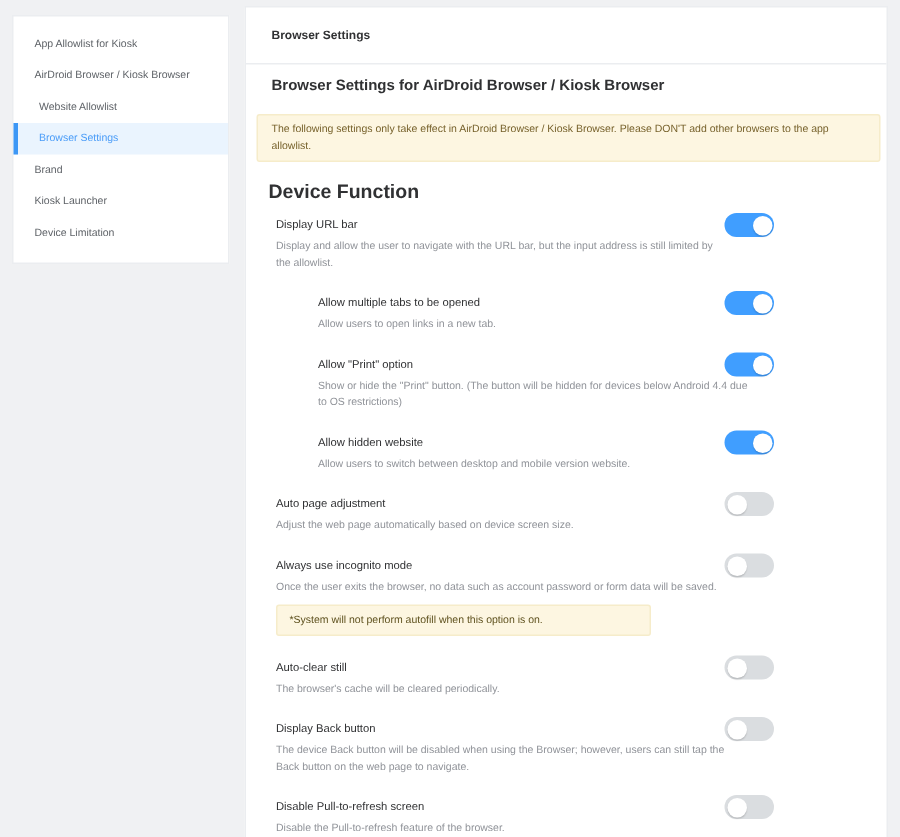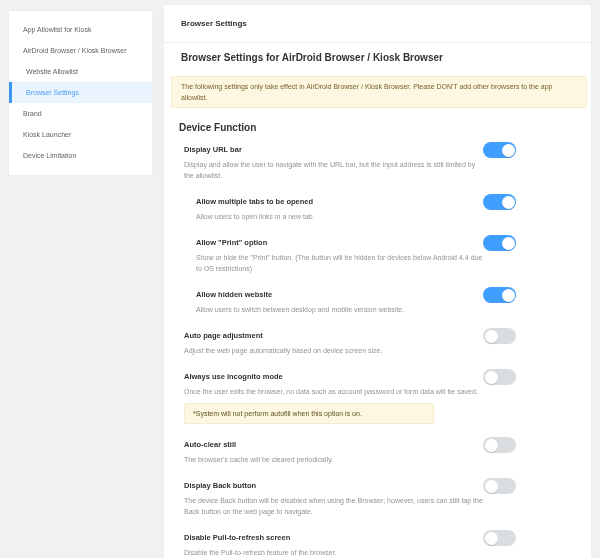--- a/index.html
+++ b/index.html
@@ -35,26 +35,26 @@
     font-size:8px;font-weight:bold;color:#303133;
   }
   .section-title{
     margin:9px 17px 0;font-size:10px;font-weight:bold;color:#303133;line-height:12px;
   }
   .banner{
     margin:12px 4px 0 7px;background:#fdf6e1;border:1px solid #f6ecca;border-radius:2px;
     padding:4px 9px;font-size:7px;color:#77622c;line-height:11px;
   }
   .group-title{
-    margin:14px 17px 0 15px;font-size:10px;font-weight:bold;color:#303133;line-height:12px;
+    margin:14px 17px 0 15px;font-size:13px;font-weight:bold;color:#303133;line-height:12px;
   }
   .settings{margin-top:10px;}
   .setting{position:relative;padding-left:20px;margin-bottom:15px;}
-  .setting.sub{padding-left:32px;}
-  .setting-title{display:block;font-size:7.5px;font-weight:bold;color:#303133;line-height:12px;}
+  .setting.sub{padding-left:48px;}
+  .setting-title{display:block;font-size:7.5px;font-weight:normal;color:#303133;line-height:12px;}
   .setting-desc{margin:3px 0 0;font-size:7px;color:#909399;line-height:11px;width:300px;}
   .setting.sub .setting-desc{width:288px;}
   .note{
     margin-top:6px;width:232px;background:#fdf6e1;border:1px solid #f6ecca;border-radius:2px;
     padding:4px 8px;font-size:7px;color:#5f521f;line-height:11px;
   }
   
   .toggle{
     position:absolute;right:75px;top:-2px;width:33px;height:16px;border-radius:8px;
     cursor:pointer;

